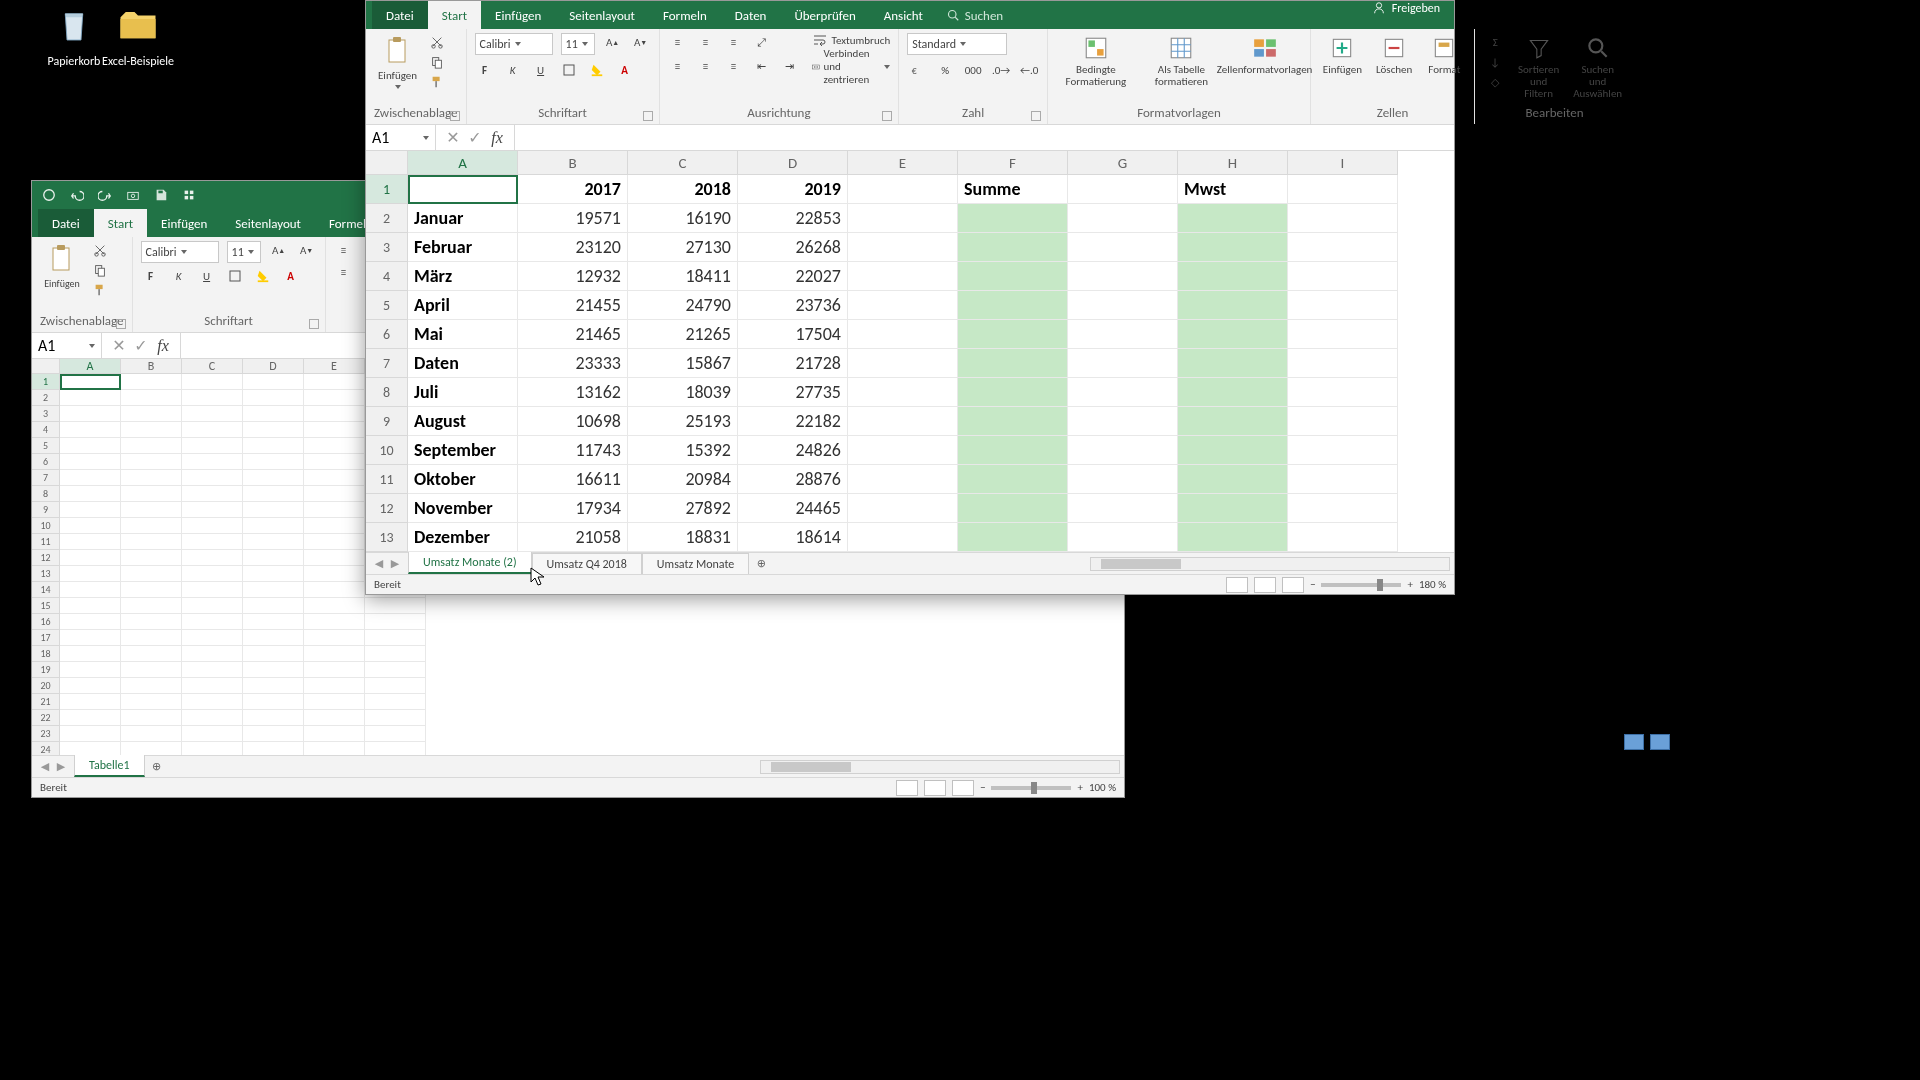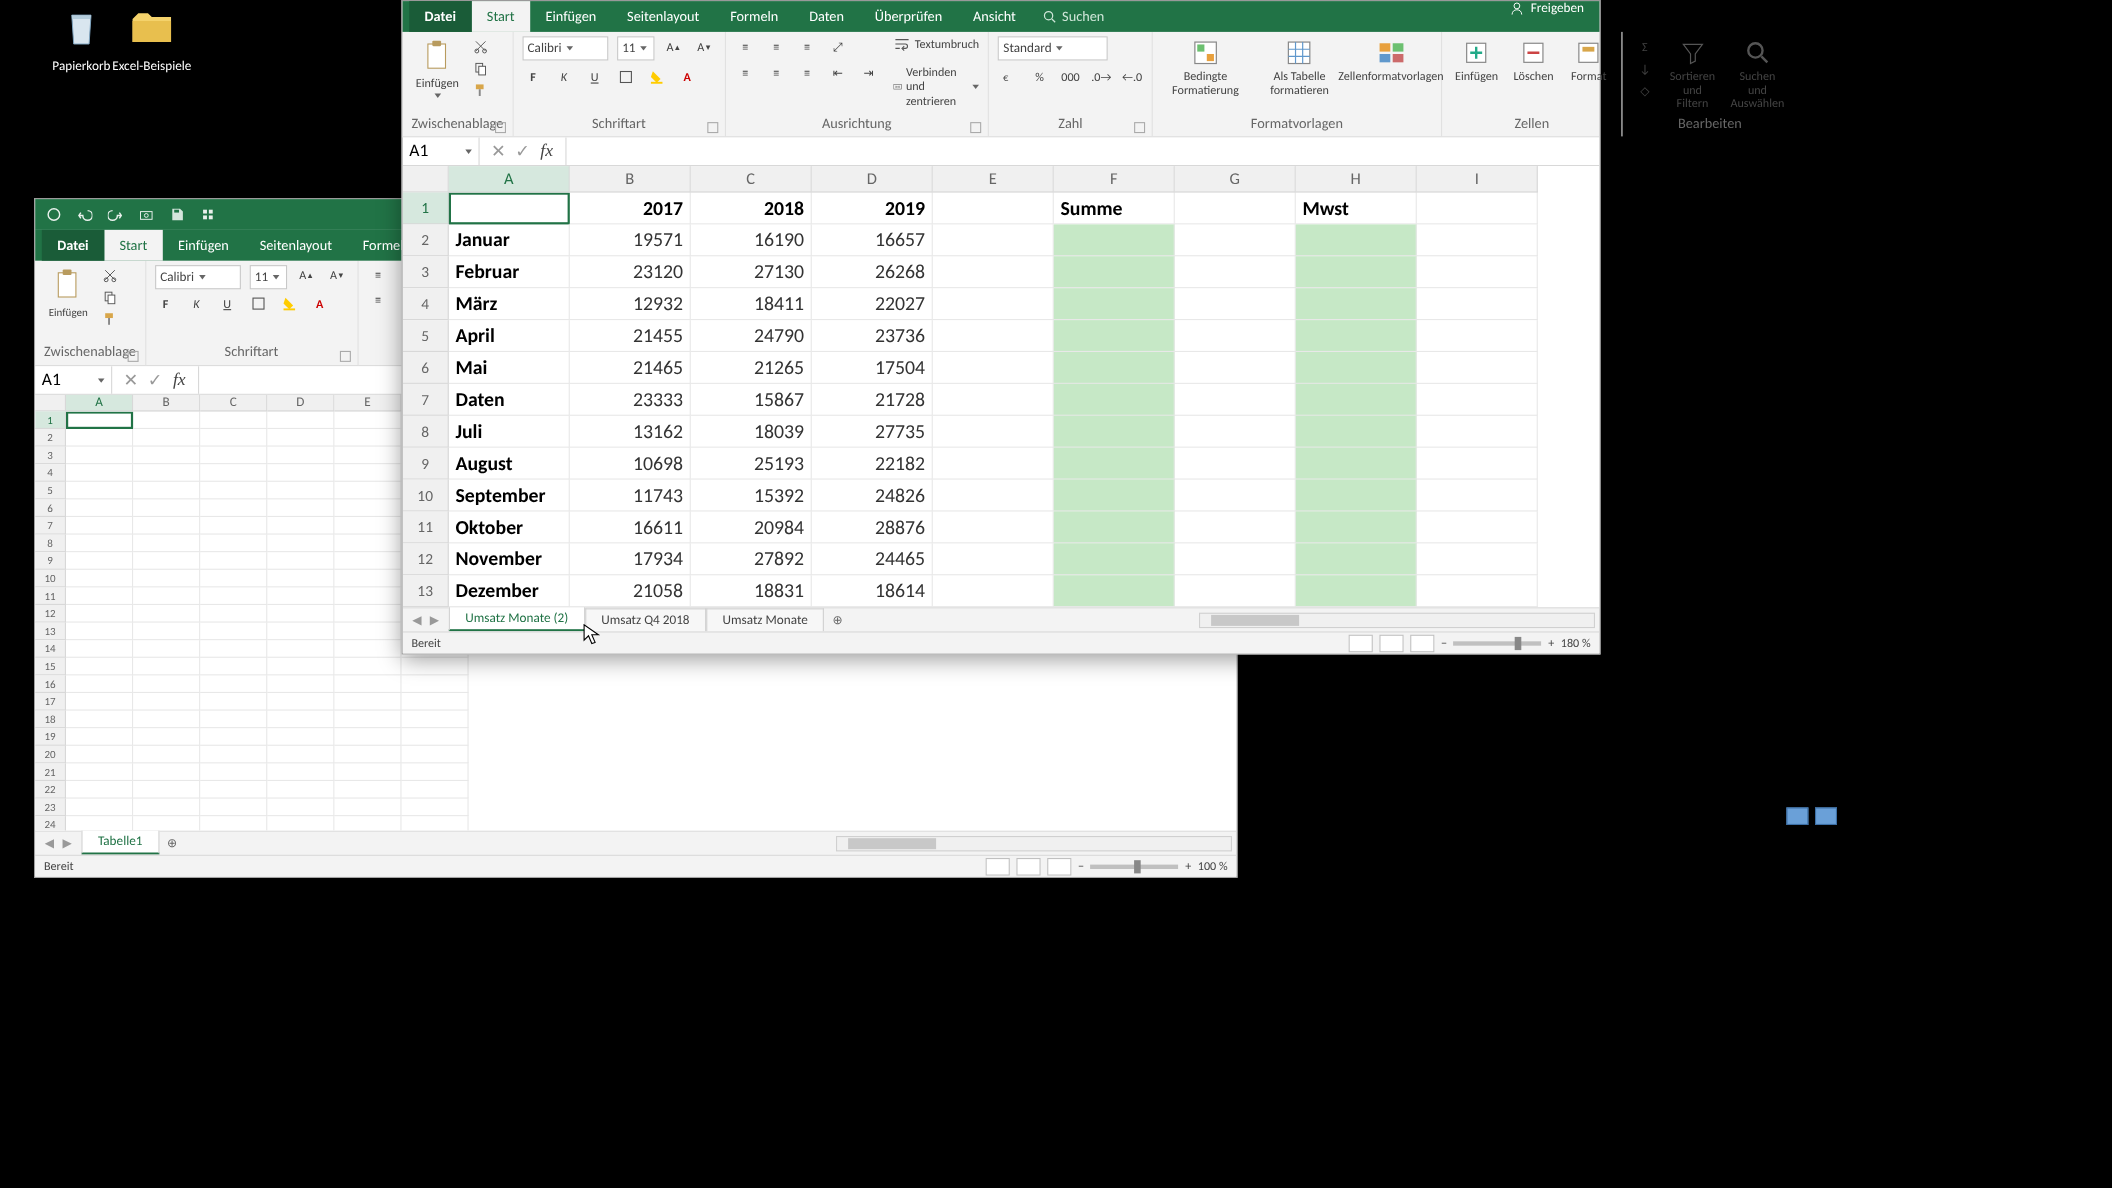--- a/index.html
+++ b/index.html
@@ -19,21 +19,21 @@
 
 
 .qat { background: #217346; height: 28px; display: flex; align-items: center; padding: 0 8px; gap: 10px; }
 .qat .qat-btn { width: 18px; height: 18px; display: flex; align-items: center; justify-content: center; color: #fff; opacity: .9; cursor: pointer; }
 .qat .qat-btn svg { width: 14px; height: 14px; }
 
 
 .ribbon-tabs { background: #217346; height: 28px; display: flex; align-items: stretch; padding-left: 6px; color: #fff; font-size: 13px; position: relative; }
 .win-front .ribbon-tabs { height: 28px; }
 .ribbon-tabs .tab { padding: 0 14px; display: flex; align-items: center; cursor: pointer; }
-.ribbon-tabs .tab.file { background: #1a5c38; font-weight: 700; }
+.ribbon-tabs .tab.file { background: #1a5c38; font-weight: 400; }
 .ribbon-tabs .tab.active { background: #f3f3f3; color: #217346; font-weight: 400; }
 .ribbon-tabs .search-area { margin-left: 10px; display: flex; align-items: center; gap: 6px; color: #cfe6d8; }
 .ribbon-tabs .share { position: absolute; right: 14px; display: flex; align-items: center; gap: 6px; color: #fff; font-size: 12px; cursor: pointer; }
 
 
 .ribbon { background: #f3f3f3; border-bottom: 1px solid #d8d8d8; display: flex; font-size: 11px; color: #444; height: 96px; }
 .ribbon-group { border-right: 1px solid #e1e1e1; padding: 4px 8px 2px; display: flex; flex-direction: column; justify-content: space-between; }
 .ribbon-group .rg-body { flex: 1; display: flex; align-items: flex-start; gap: 6px; }
 .ribbon-group .rg-label { text-align: center; font-size: 13px; color: #666; padding: 2px 0; position: relative; }
 .ribbon-group .rg-label .dlg { position: absolute; right: -2px; bottom: 1px; width: 10px; height: 10px; border: 1px solid #aaa; }
@@ -601,21 +601,21 @@
             <div class="sbtn">⤢</div>
           </div>
           <div class="row">
             <div class="sbtn">≡</div>
             <div class="sbtn">≡</div>
             <div class="sbtn">≡</div>
             <div class="sbtn">⇤</div>
             <div class="sbtn">⇥</div>
           </div>
         </div>
-        <div class="col" style="gap:12px; margin-left:6px;">
+        <div class="col" style="gap:0; margin-left:6px;">
           <div class="row" style="align-items:center; gap:4px; cursor:pointer;">
             <svg width="16" height="14" viewBox="0 0 16 14">
                 <path stroke="#555" fill="none" d="M2 3h12M2 7h9a2 2 0 1 1 0 4H9m1-2l-2 2 2 2M2 11h4"></path>
               </svg>
             <span>Textumbruch</span>
           </div>
           <div class="row" style="align-items:center; gap:4px; cursor:pointer;">
             <svg width="16" height="14" viewBox="0 0 16 14">
                 <rect x="1" y="3" width="14" height="8" fill="none" stroke="#555"></rect>
                 <path stroke="#555" d="M5 7h6M5 5v4M11 5v4"></path>
@@ -779,21 +779,21 @@
         <div class="cell num bold">2019</div>
         <div class="cell"></div>
         <div class="cell bold">Summe</div>
         <div class="cell"></div>
         <div class="cell bold">Mwst</div>
         <div class="cell"></div>
         <div class="rh">2</div>
         <div class="cell bold">Januar</div>
         <div class="cell num">19571</div>
         <div class="cell num">16190</div>
-        <div class="cell num">16657</div>
+        <div class="cell num">22853</div>
         <div class="cell"></div>
         <div class="cell green"></div>
         <div class="cell"></div>
         <div class="cell green"></div>
         <div class="cell"></div>
         <div class="rh">3</div>
         <div class="cell bold">Februar</div>
         <div class="cell num">23120</div>
         <div class="cell num">27130</div>
         <div class="cell num">26268</div>

